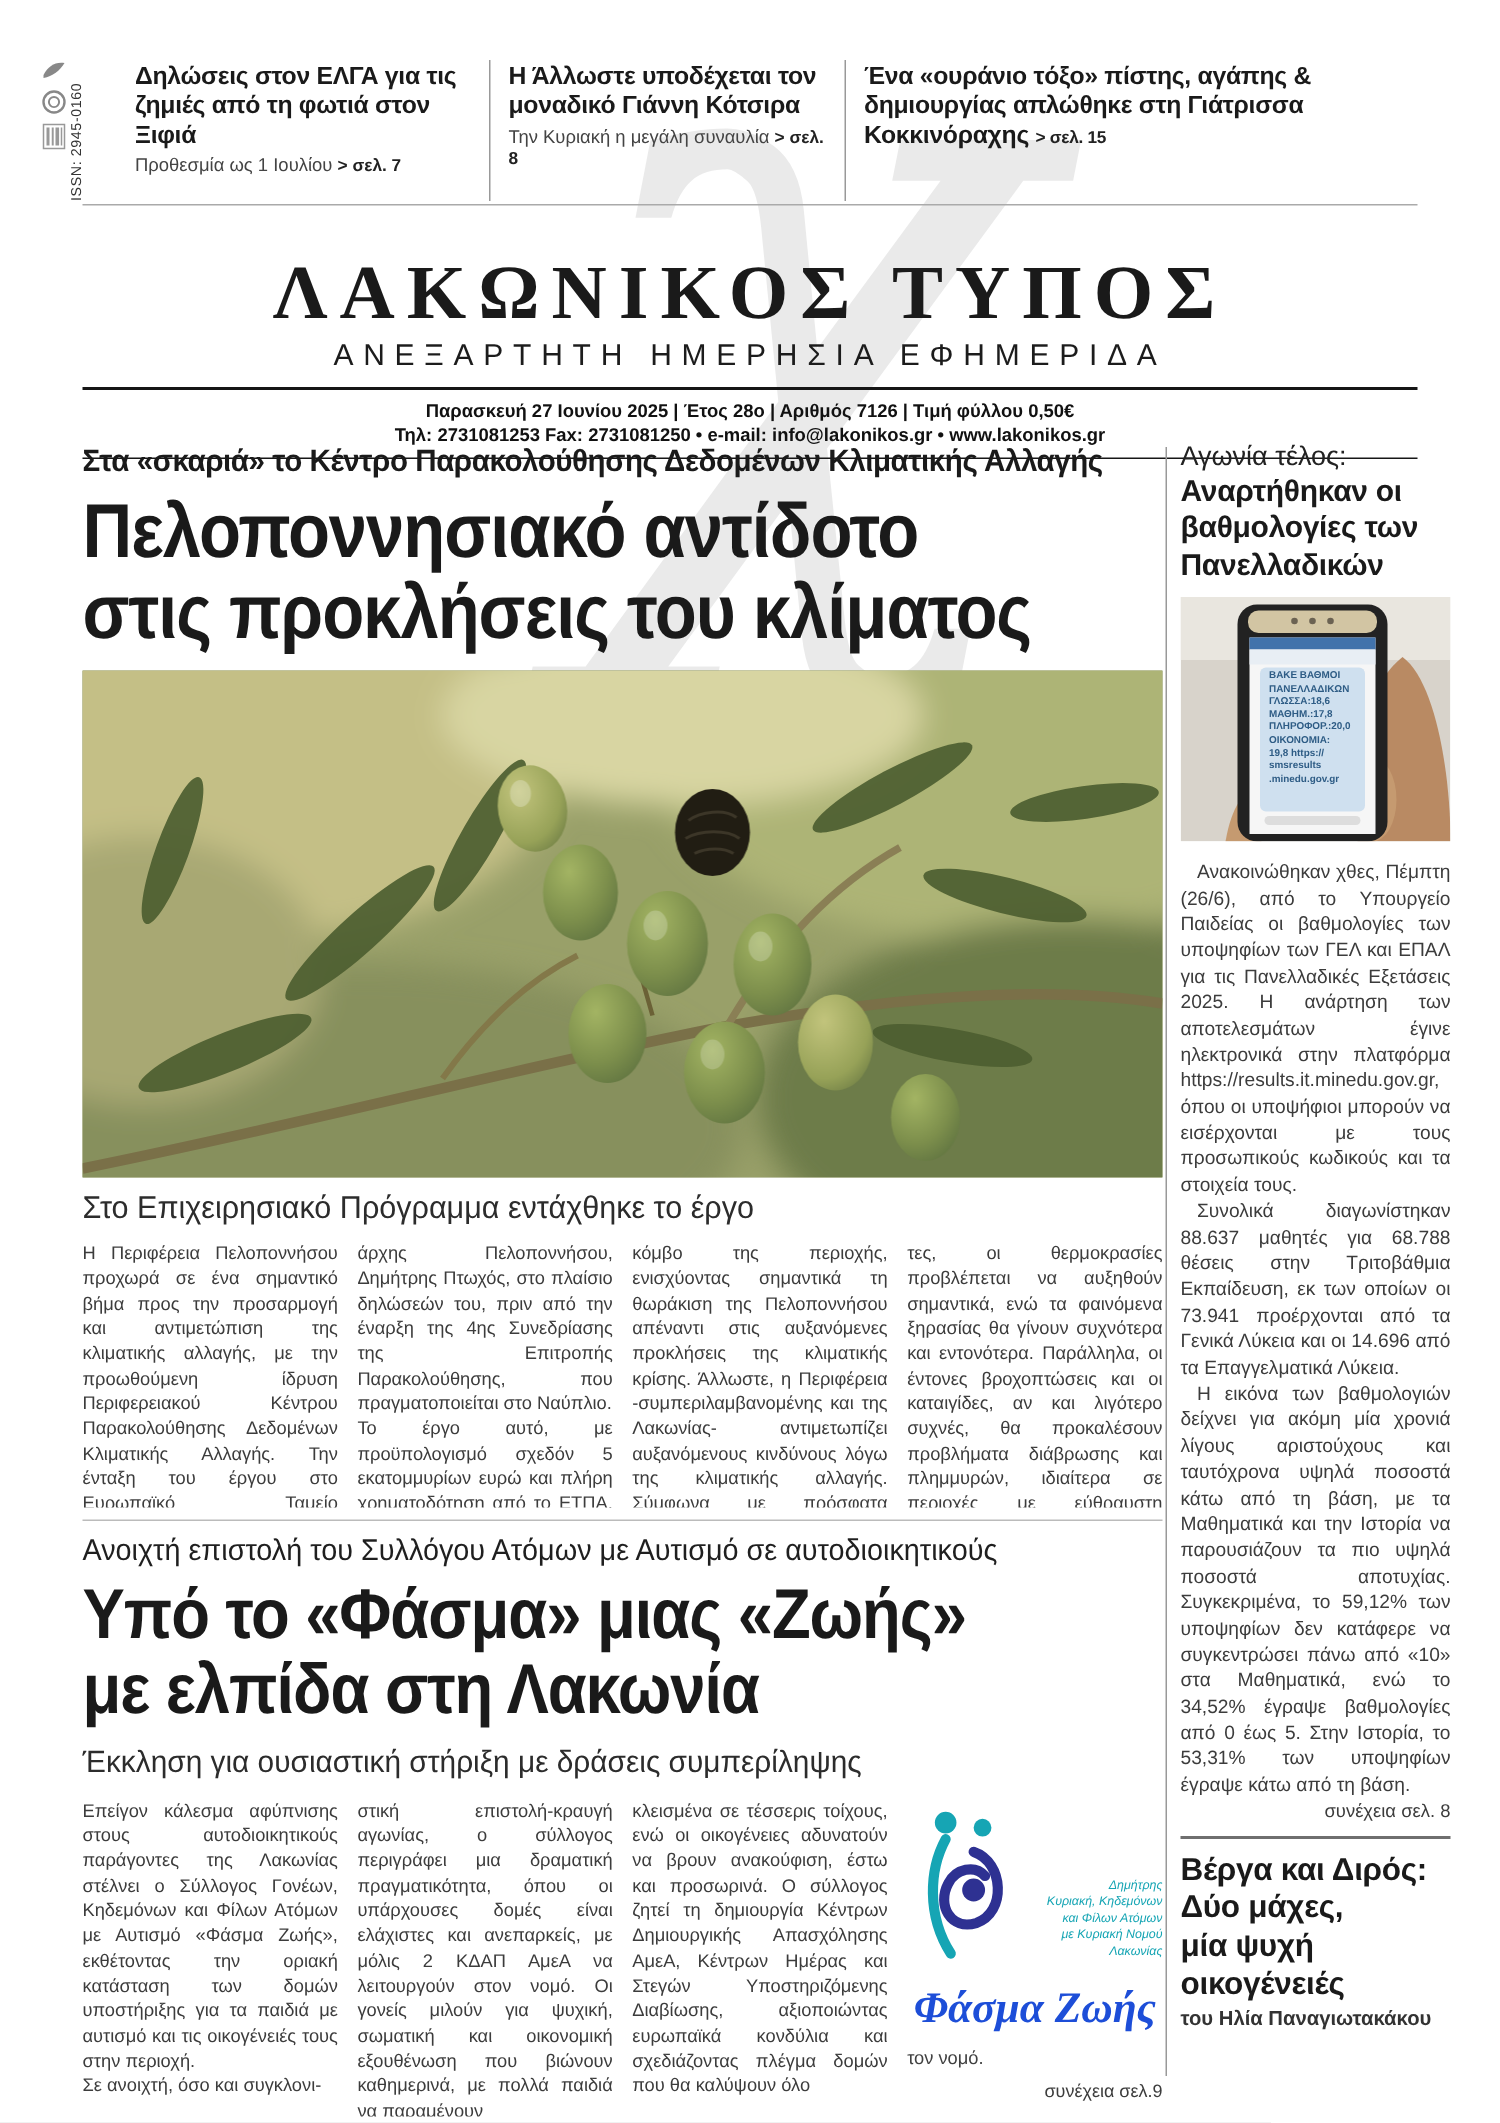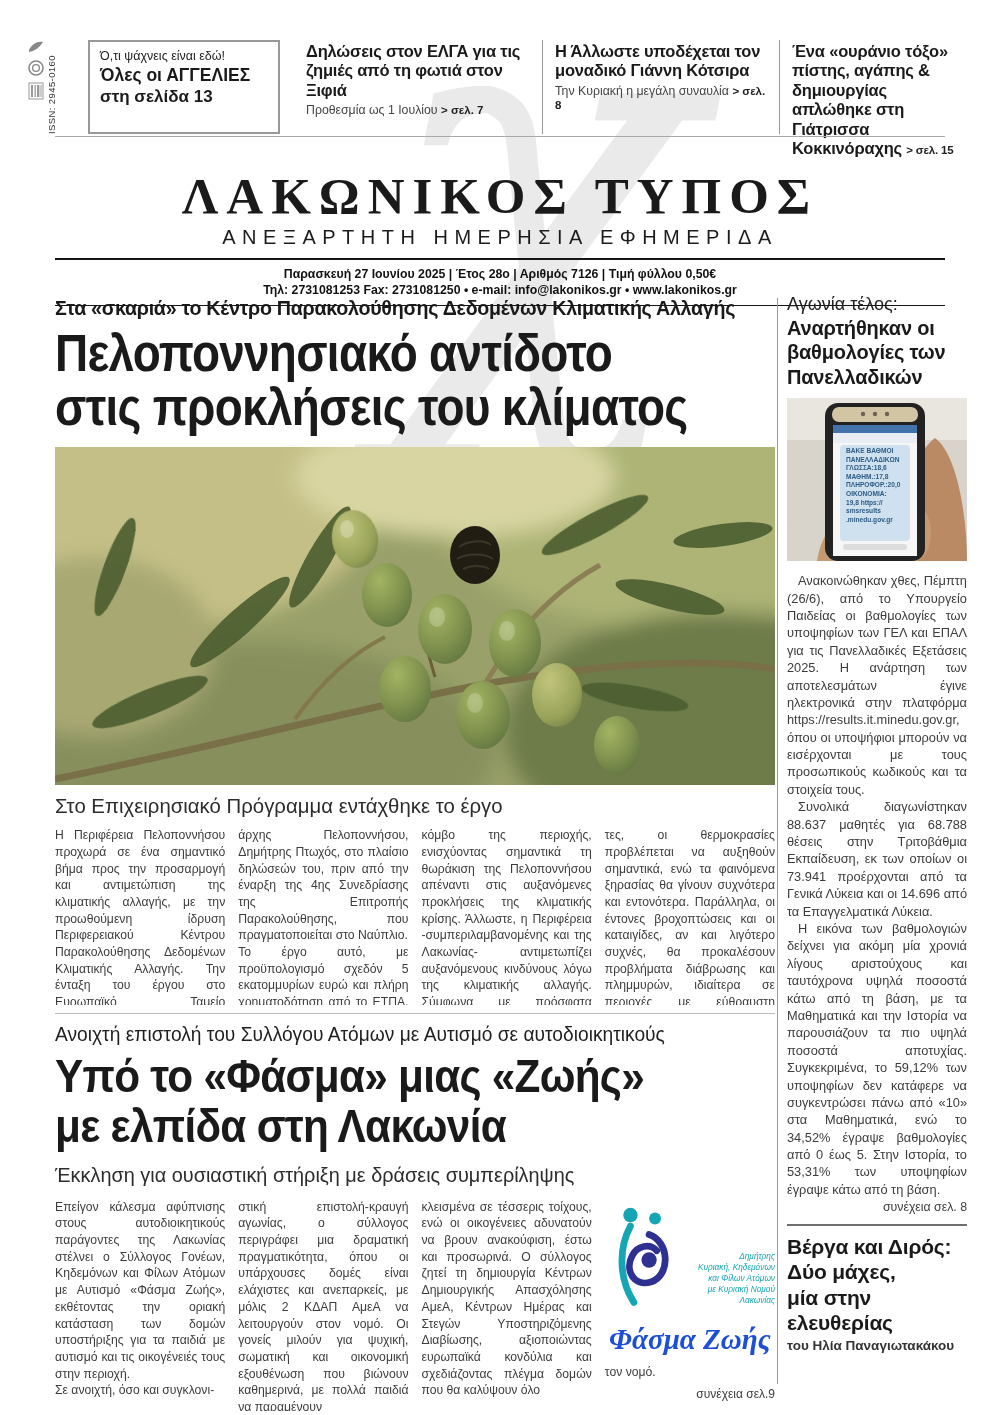--- a/index.html
+++ b/index.html
@@ -105,25 +105,20 @@
               <rect x="3" y="3" width="2" height="12" fill="#999"></rect>
               <rect x="6.5" y="3" width="1.3" height="12" fill="#999"></rect>
               <rect x="9" y="3" width="2.4" height="12" fill="#999"></rect>
               <rect x="12.5" y="3" width="1" height="12" fill="#999"></rect>
             </svg>
         </span>
       </div>
       <span class="issn-text">ISSN: 2945-0160</span>
     </div>
 
-    <div class="adbox">
-      <div class="l1">Ό,τι ψάχνεις είναι εδώ!</div>
-      <div class="l2">Όλες οι ΑΓΓΕΛΙΕΣ</div>
-      <div class="l3">στη σελίδα 13</div>
-    </div>
 
     <div class="teasers">
       <div class="teaser tz1">
         <div class="t">Δηλώσεις στον ΕΛΓΑ για τις ζημιές από τη φωτιά στον Ξιφιά</div>
         <div class="s"><span>Προθεσμία ως 1 Ιουλίου </span><span class="pg">&gt; σελ. 7</span></div>
       </div>
       <div class="teaser tz2">
         <div class="t">Η Άλλωστε υποδέχεται τον μοναδικό Γιάννη Κότσιρα</div>
         <div class="s"><span>Την Κυριακή η μεγάλη συναυλία </span><span class="pg">&gt; σελ. 8</span></div>
       </div>
@@ -307,19 +302,19 @@
       <p>Συνολικά διαγωνίστηκαν 88.637 μαθητές για 68.788 θέσεις στην Τριτοβάθμια Εκπαίδευση, εκ των οποίων οι 73.941 προέρχονται από τα Γενικά Λύκεια και οι 14.696 από τα Επαγγελματικά Λύκεια.</p>
       <p>Η εικόνα των βαθμολογιών δείχνει για ακόμη μία χρονιά λίγους αριστούχους και ταυτόχρονα υψηλά ποσοστά κάτω από τη βάση, με τα Μαθηματικά και την Ιστορία να παρουσιάζουν τα πιο υψηλά ποσοστά αποτυχίας. Συγκεκριμένα, το 59,12% των υποψηφίων δεν κατάφερε να συγκεντρώσει πάνω από «10» στα Μαθηματικά, ενώ το 34,52% έγραψε βαθμολογίες από 0 έως 5. Στην Ιστορία, το 53,31% των υποψηφίων έγραψε κάτω από τη βάση.</p>
     </div>
     <div class="rc-cont">συνέχεια σελ. 8</div>
 
     <div class="rc-div"></div>
 
     <div class="op-title">
       <div>Βέργα και Διρός:</div>
       <div>Δύο μάχες,</div>
-      <div>μία στην ελευθερίας</div>
+      <div>μία ψυχή οικογένειές</div>
     </div>
     <div class="op-byline">του Ηλία Παναγιωτακάκου</div>
 
   </div>
 
 </div>
 
 </body></html>

